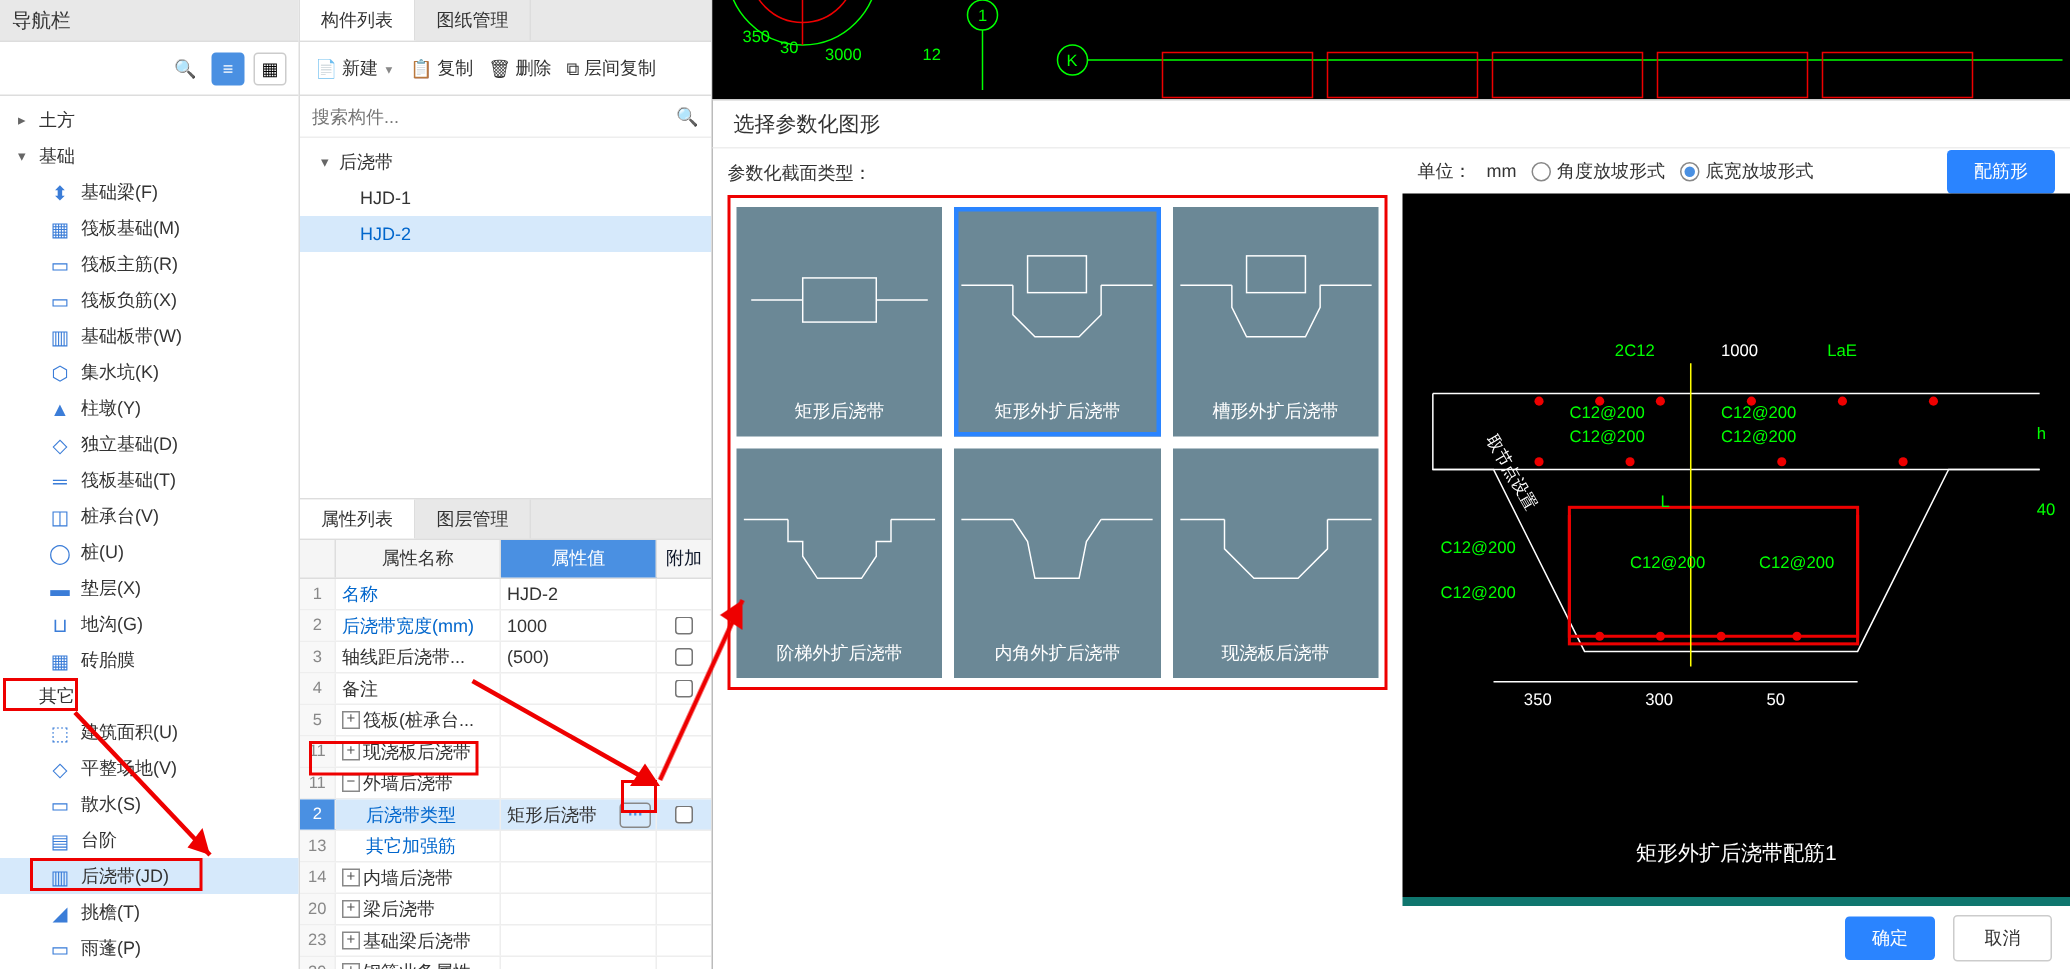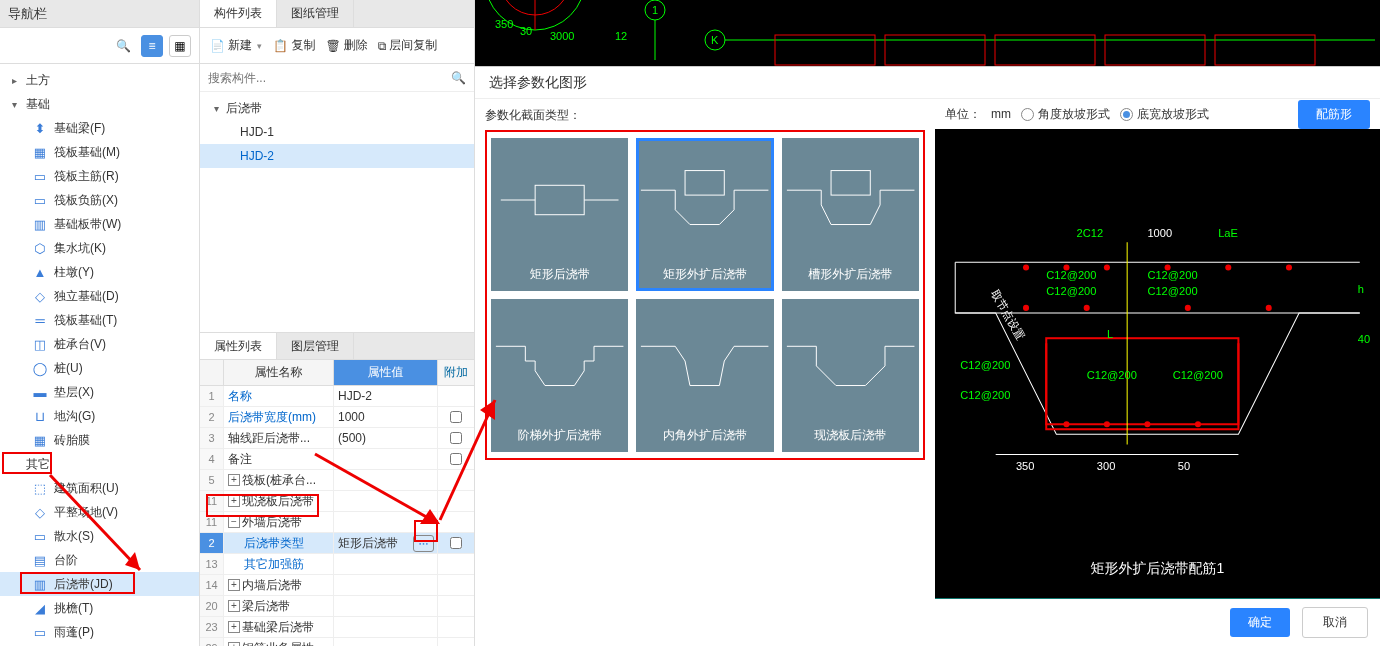--- a/index.html
+++ b/index.html
@@ -35,21 +35,21 @@
 .comp-root { padding-left: 14px; display: flex; align-items: center; height: 24px; color: #333; }
 .comp-arrow { width: 12px; font-size: 10px; color: #666; }
 .comp-item { padding-left: 40px; height: 24px; display: flex; align-items: center; cursor: pointer; color: #333; }
 .comp-item.selected { background: #d6e9fb; color: #0066cc; }
 .prop-tabs { height: 28px; display: flex; border-top: 1px solid #ddd; border-bottom: 1px solid #ddd; background: #e8e8e8; margin-top: 160px; }
 .prop-table { flex: 1; overflow: auto; }
 .prop-head { display: flex; height: 26px; border-bottom: 1px solid #ddd; background: #f5f5f5; }
 .prop-h0 { width: 24px; border-right: 1px solid #ddd; }
 .prop-h1 { width: 110px; border-right: 1px solid #ddd; display: flex; align-items: center; justify-content: center; color: #333; }
 .prop-h2 { flex: 1; border-right: 1px solid #ddd; display: flex; align-items: center; justify-content: center; background: #4a90e2; color: #fff; }
-.prop-h3 { width: 36px; display: flex; align-items: center; justify-content: center; color: #0369a1; }
+.prop-h3 { width: 36px; display: flex; align-items: center; justify-content: center; color: #0f172a; }
 .prop-row { display: flex; height: 21px; border-bottom: 1px solid #eee; }
 .prop-row.sel { background: #d6e9fb; }
 .row-num { width: 24px; border-right: 1px solid #eee; display: flex; align-items: center; justify-content: center; color: #888; background: #f8f8f8; font-size: 11px; }
 .row-name { width: 110px; border-right: 1px solid #eee; display: flex; align-items: center; padding-left: 4px; color: #333; gap: 2px; }
 .row-name.link { color: #0066cc; }
 .row-name.indent { padding-left: 20px; }
 .row-val { flex: 1; border-right: 1px solid #eee; display: flex; align-items: center; padding-left: 4px; color: #333; }
 .row-chk { width: 36px; display: flex; align-items: center; justify-content: center; }
 .row-chk input { width: 12px; height: 12px; }
 .expander { width: 12px; height: 12px; border: 1px solid #888; display: inline-flex; align-items: center; justify-content: center; font-size: 10px; line-height: 1; color: #555; }
@@ -71,21 +71,21 @@
 .section-name { color: #fff; font-size: 12px; margin-top: 4px; }
 
 .detail-panel { flex: 1; display: flex; flex-direction: column; }
 .detail-header { height: 30px; display: flex; align-items: center; padding: 0 10px; gap: 10px; color: #333; }
 .radio-group { display: flex; align-items: center; gap: 4px; }
 .radio-dot { width: 13px; height: 13px; border: 1px solid #888; border-radius: 50%; display: inline-flex; align-items: center; justify-content: center; }
 .radio-dot.on::after { content: ''; width: 7px; height: 7px; background: #4a90e2; border-radius: 50%; }
 .btn-primary { background: #2a84ff; color: #fff; border: none; padding: 6px 18px; border-radius: 3px; margin-left: auto; }
 .detail-cad { flex: 1; background: #000; position: relative; overflow: hidden; }
 .detail-label { position: absolute; bottom: 20px; left: 50%; transform: translateX(-50%); color: #fff; font-size: 14px; }
-.dialog-footer { height: 48px; display: flex; align-items: center; justify-content: space-between; gap: 12px; padding: 0 12px; border-top: 1px solid #0f766e; }
+.dialog-footer { height: 48px; display: flex; align-items: center; justify-content: space-between; gap: 12px; padding: 0 12px; border-top: 6px solid #0f766e; }
 .btn-default { background: #fff; border: 1px solid #ccc; padding: 6px 20px; border-radius: 3px; color: #333; }
 
 
 .arrow { position: absolute; z-index: 20; pointer-events: none; }
 .arrow line { stroke: #e00; stroke-width: 3; }
 .arrow polygon { fill: #e00; }
 
 
 .cadline { stroke: #fff; stroke-width: 1; fill: none; }
 .cadred { stroke: #e00; fill: none; stroke-width: 2; }

